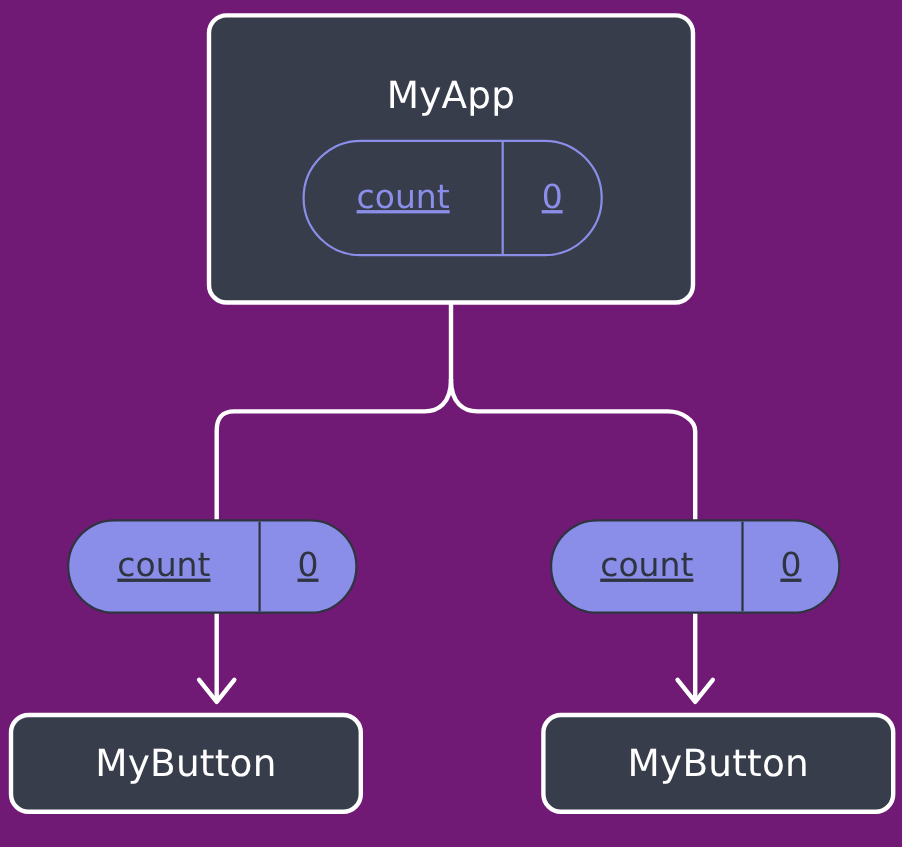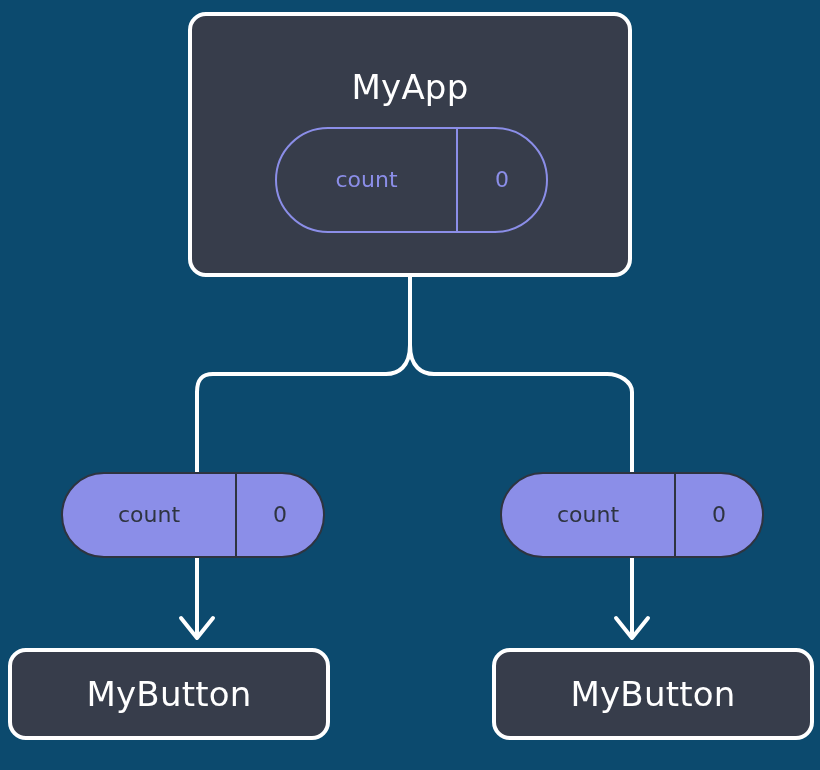--- a/index.html
+++ b/index.html
@@ -11,21 +11,21 @@
   body {
     width: 820px;
     height: 770px;
     overflow: hidden;
     font-family: "DejaVu Sans", "Liberation Sans", sans-serif;
   }
   #stage {
     position: relative;
     width: 820px;
     height: 770px;
-    background: #0c4a6e;
+    background: #701a75;
   }
   #wires {
     position: absolute;
     left: 0;
     top: 0;
     width: 820px;
     height: 770px;
     pointer-events: none;
   }
 
@@ -76,23 +76,24 @@
     box-sizing: border-box;
     display: flex;
     align-items: stretch;
     border-radius: 999px;
     overflow: hidden;
   }
   .pill-key, .pill-val {
     display: flex;
     align-items: center;
     justify-content: center;
-    font-size: 22px;
+    font-size: 30px;
     line-height: 1;
     white-space: nowrap;
+    text-decoration: underline;
   }
 
   
   #root-pill {
     left: 275px;
     top: 127px;
     width: 273px;
     height: 106px;
     border: 2px solid #8b8ee8;
     background: transparent;

